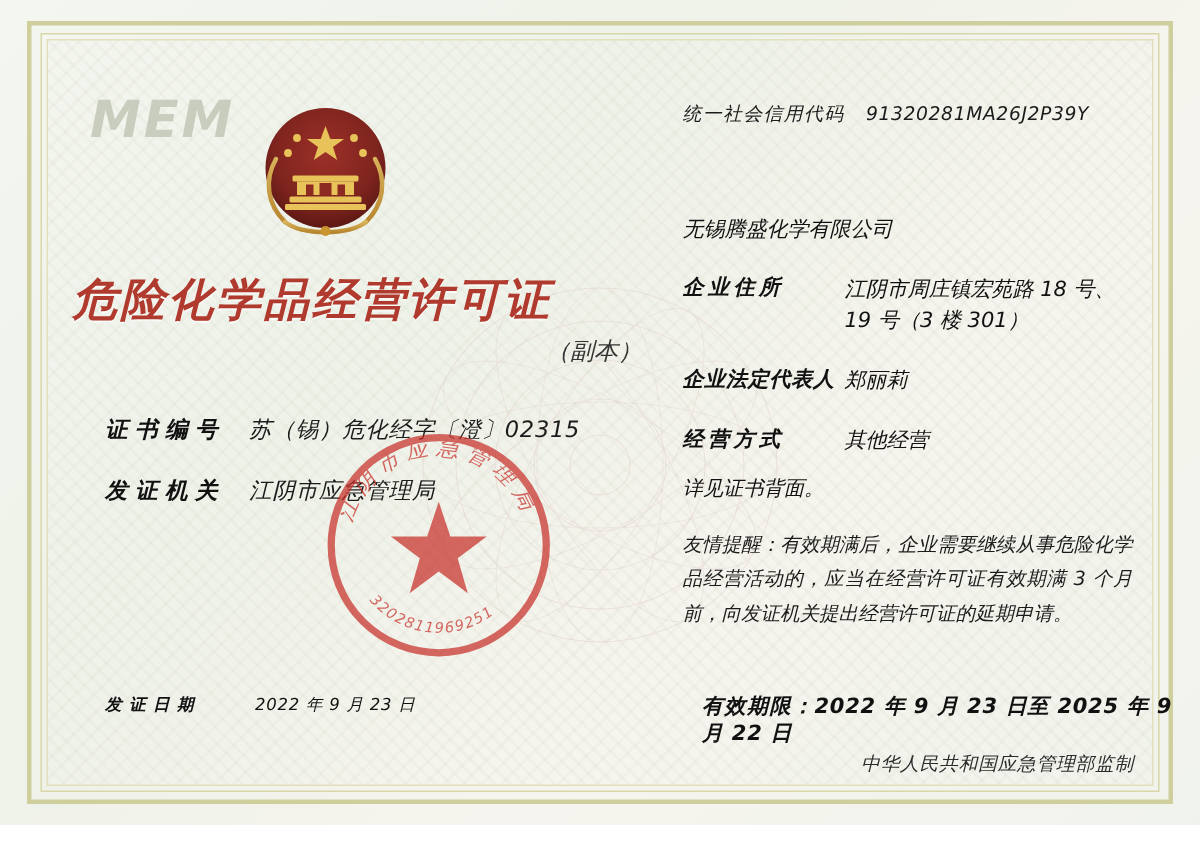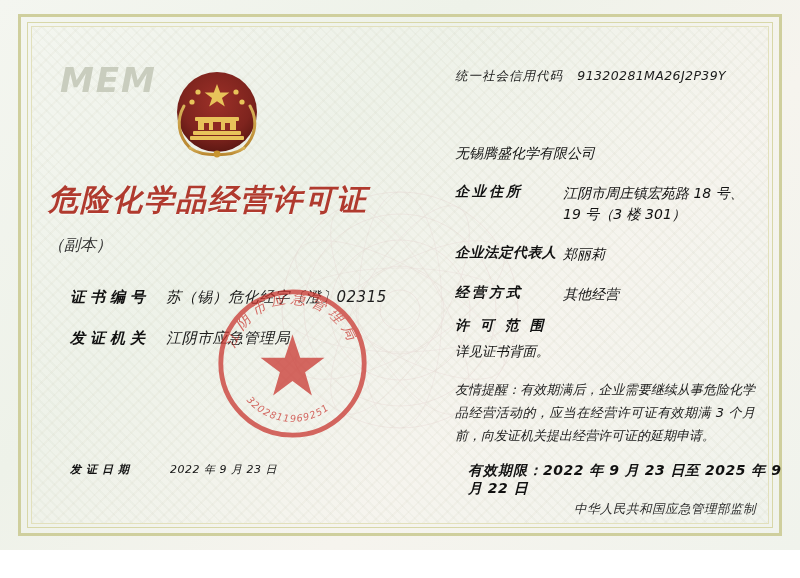--- a/index.html
+++ b/index.html
@@ -89,24 +89,24 @@
   }
   .main-title {
     font-size: 30px;
     font-weight: bold;
     color: #b03a2e;
     letter-spacing: 2px;
     font-family: "DejaVu Sans", sans-serif;
     text-shadow: 0 1px 0 rgba(255,255,255,0.6);
   }
   .sub-title {
-    margin-top: 14px;
+    margin-top: 3px;
     font-size: 16px;
     color: #333;
-    text-align: left;
+    text-align: right;
     font-family: "DejaVu Sans", sans-serif;
   }
   .left-fields {
     margin-top: 32px;
     padding-left: 22px;
   }
   .field-row {
     display: flex;
     align-items: flex-start;
     margin-bottom: 22px;
@@ -366,21 +366,20 @@
       <div class="rfield">
         <div class="rfield-label tight">企业法定代表人</div>
         <div class="rfield-value">郑丽莉</div>
       </div>
       <div class="rfield">
         <div class="rfield-label">经营方式</div>
         <div class="rfield-value">其他经营</div>
       </div>
 
       <div class="scope-block">
-        <div class="scope-head">许 可 范 围</div>
         <div class="scope-body">详见证书背面。</div>
       </div>
 
       <div class="notice">友情提醒：有效期满后，企业需要继续从事危险化学品经营活动的，应当在经营许可证有效期满 3 个月前，向发证机关提出经营许可证的延期申请。</div>
     </div>
   </div>
 
   <div class="validity">
     <span class="vlabel">有效期限：</span><span class="vvalue">2022 年 9 月 23 日至 2025 年 9 月 22 日</span>
   </div>

